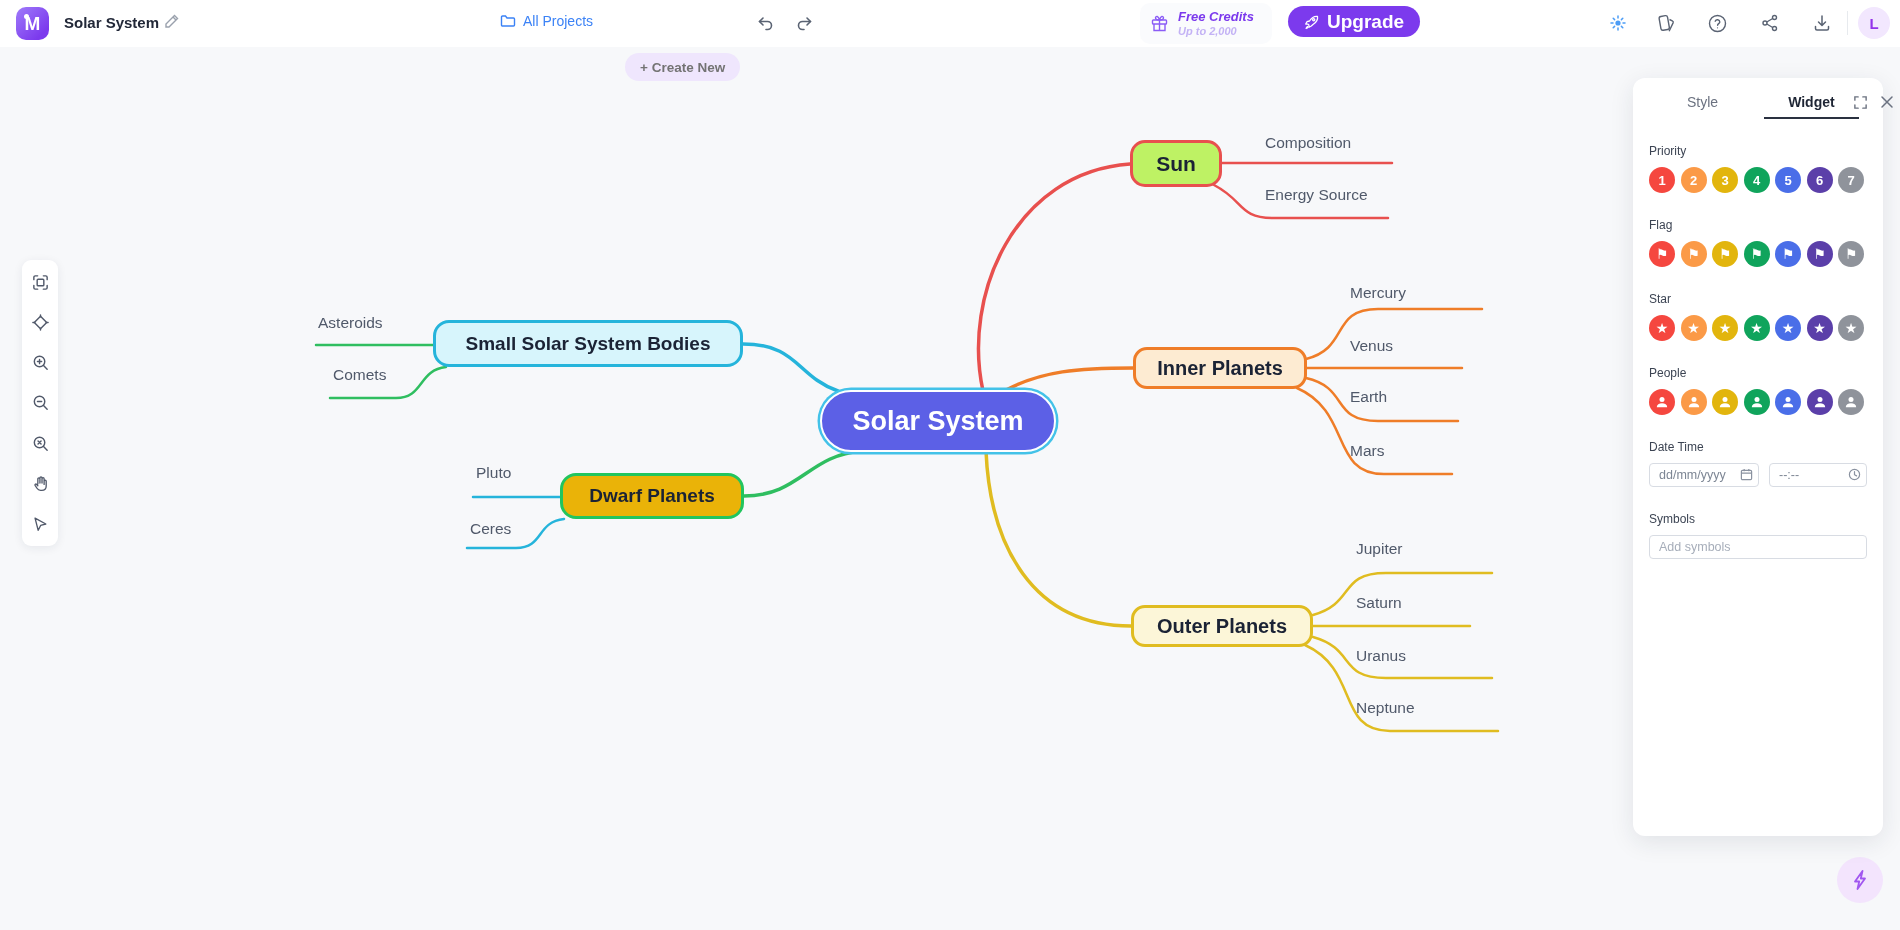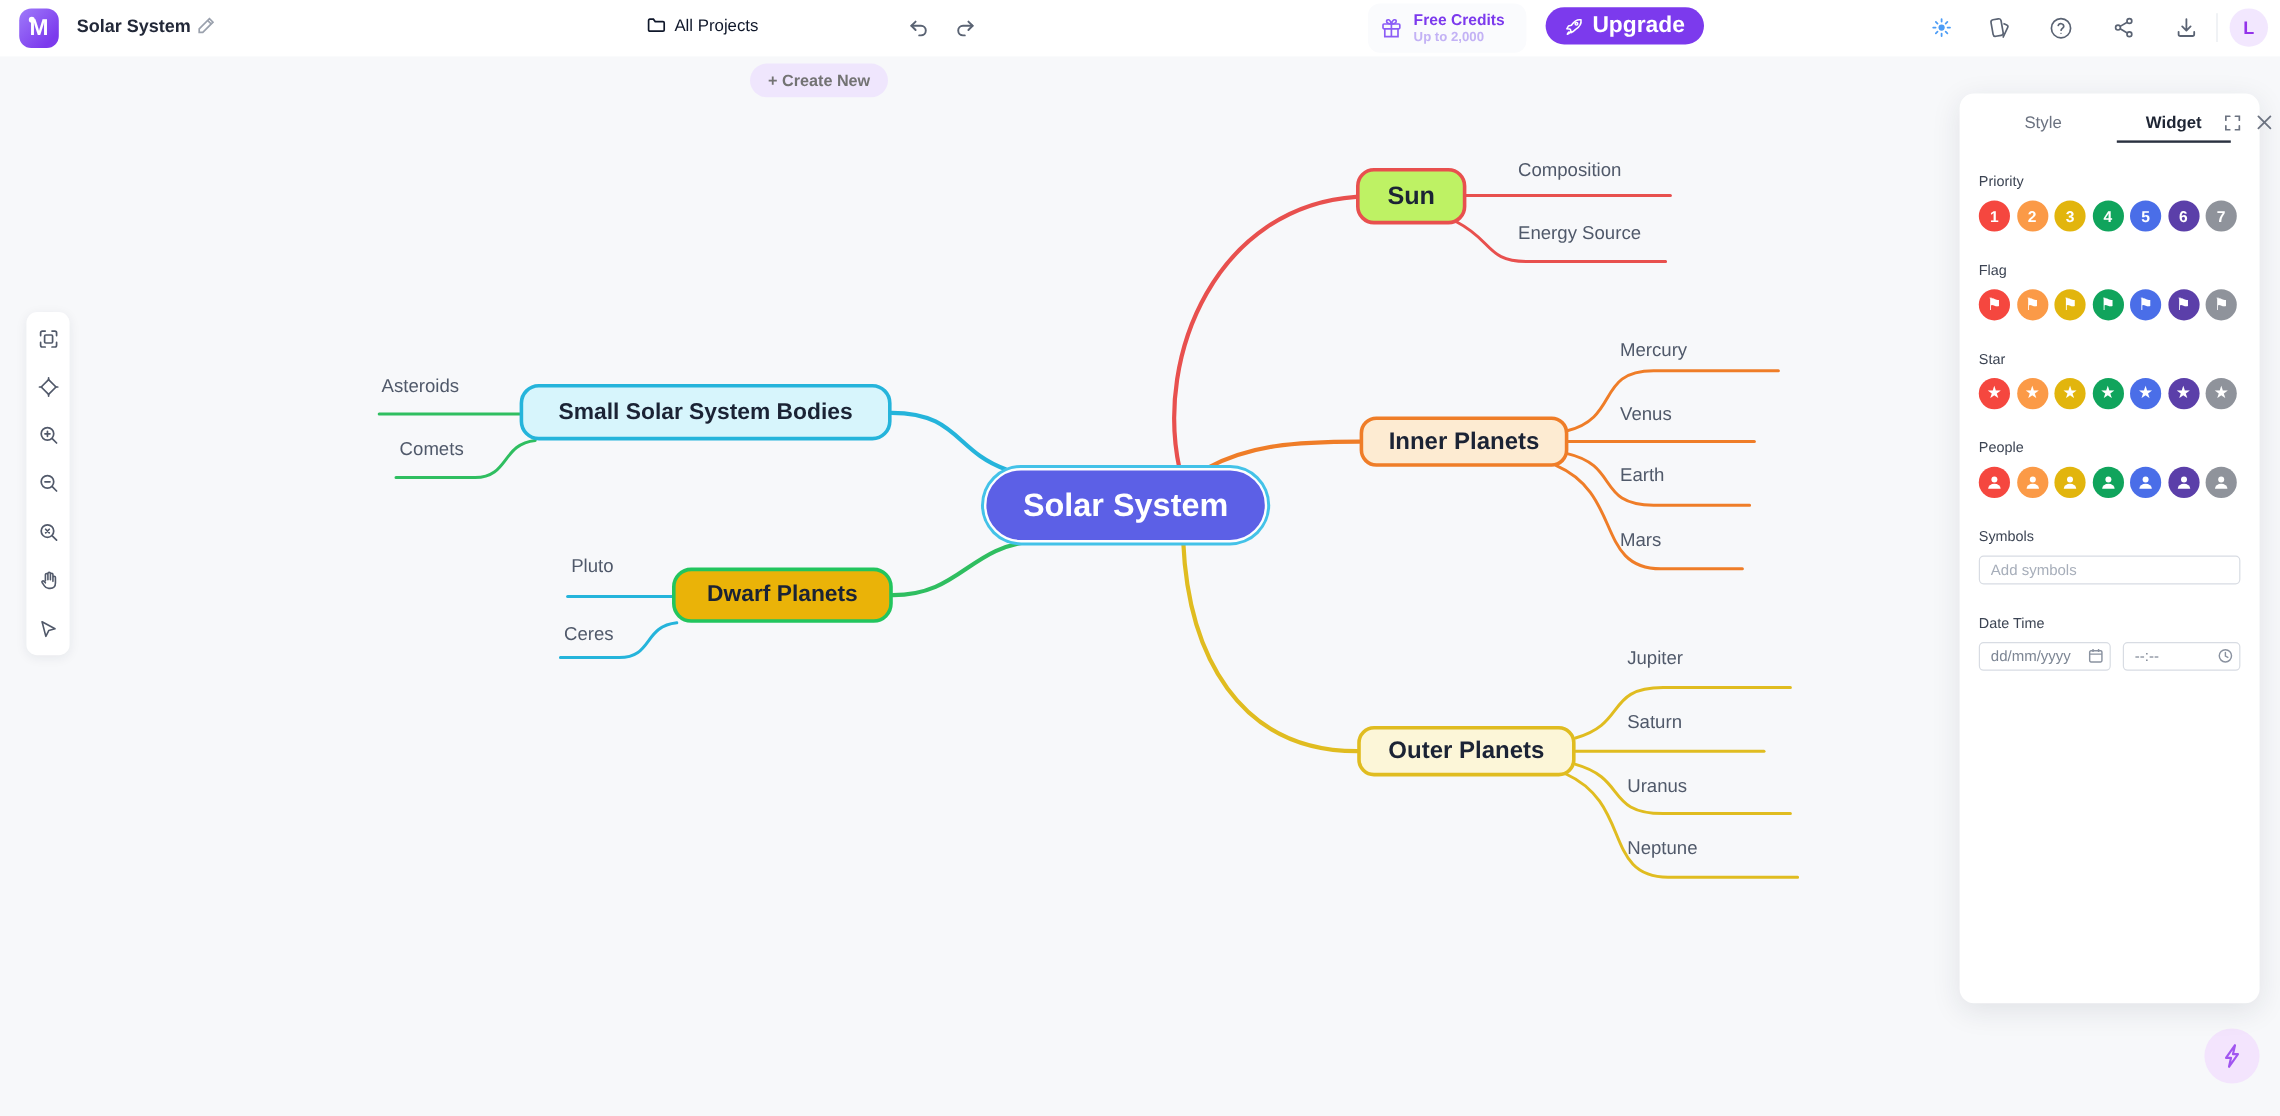--- a/index.html
+++ b/index.html
@@ -9,28 +9,28 @@
   
   .topbar { position:absolute; left:0; top:0; width:1900px; height:47px; background:#FFFFFF;
     display:flex; align-items:center; z-index:40; }
   .logo { position:absolute; left:16px; top:7px; width:33px; height:33px; border-radius:10px;
     background:linear-gradient(135deg,#9F7BFA 0%,#7C3AED 80%); display:flex; align-items:center;
     justify-content:center; color:#fff; font-weight:bold; font-size:19px; }
   .logo .dot { position:absolute; left:8px; top:7px; width:5px; height:5px; border-radius:50%; background:#fff; }
   .doc-title { position:absolute; left:64px; top:14px; font-size:15px; font-weight:bold; color:#222838; }
   .pencil { position:absolute; left:164px; top:13px; color:#9AA1AD; }
   .all-projects { position:absolute; left:500px; top:13px; display:flex; align-items:center; gap:7px;
-    color:#0f172a; font-size:14px; font-weight:500; cursor:pointer;margin-left:39px; }
+    color:#3b82f6; font-size:14px; font-weight:500; cursor:pointer; }
   .create-new { position:absolute; left:625px; top:9px; height:28px; padding:0 15px; border-radius:14px;
     background:#EFE6FD; color:#737373; font-size:13.5px; font-weight:600; display:flex; align-items:center; cursor:pointer; border:none;margin-top:44px; }
   .undo { position:absolute; left:752px; top:13px; color:#5A6472; }
   .redo { position:absolute; left:792px; top:13px; color:#C7CCD5; }
   .free-credits { position:absolute; left:1140px; top:3px; width:132px; height:41px; border-radius:10px;
     background:#FAFBFD; display:flex; align-items:center; padding:0 10px; gap:9px; cursor:pointer; }
-  .fc-text { display:flex; flex-direction:column; line-height:1.25; }
+  .fc-text { display:flex; flex-direction:column; line-height:1.25;font-style:italic; }
   .fc-title { color:#7C3AED; font-size:13px; font-weight:bold; }
   .fc-sub { color:#C3B2F5; font-size:11px; font-weight:600; }
   .upgrade { position:absolute; left:1288px; top:6px; height:31px; padding:0 16px; border-radius:16px;
     background:#7C3AED; color:#fff; font-size:19px; font-weight:bold; display:flex; align-items:center;
     gap:7px; border:none; cursor:pointer; }
   .tb-icon { position:absolute; top:10px; width:26px; height:26px; display:flex; align-items:center;
     justify-content:center; color:#5A6373; cursor:pointer; }
   .tb-divider { position:absolute; left:1847px; top:11px; width:1px; height:24px; background:#E7EAEE; }
   .avatar { position:absolute; left:1858px; top:7px; width:32px; height:32px; border-radius:50%;
     background:#F2E7FE; color:#9333EA; font-weight:bold; font-size:15px; display:flex;
@@ -429,25 +429,20 @@
       <span class="badge bg-gray">
           <svg width="14" height="14" viewBox="0 0 14 14" fill="#fff">
             <circle cx="7" cy="4.6" r="2.5"></circle>
             <path d="M1.8 12.2a5.2 4 0 0 1 10.4 0z"></path>
           </svg>
         </span>
     </div>
   </div>
 
   <div class="section">
-    <div class="sec-label">Symbols</div>
-    <input class="sym-input" type="text" placeholder="Add symbols" style="">
-  </div>
-
-  <div class="section">
     <div class="sec-label">Date Time</div>
     <div class="dt-row">
       <span class="dt-box">
         <input id="date-input" type="text" placeholder="dd/mm/yyyy" style="">
         <span class="dt-ic">
           <svg width="13" height="13" viewBox="0 0 14 14" fill="none" stroke="currentColor" stroke-width="1.3">
             <rect x="1.5" y="2.5" width="11" height="10" rx="1.2"></rect>
               <path d="M1.5 5.5h11M4.5 1v2.5M9.5 1v2.5"></path>
           </svg>
         </span>
@@ -456,19 +451,24 @@
         <input id="time-input" type="text" placeholder="--:--" style="">
         <span class="dt-ic">
           <svg width="13" height="13" viewBox="0 0 14 14" fill="none" stroke="currentColor" stroke-width="1.3" stroke-linecap="round">
             <circle cx="7" cy="7" r="5.5"></circle>
               <path d="M7 4v3.2l2.2 1.3"></path>
           </svg>
         </span>
       </span>
     </div>
   </div>
+
+  <div class="section">
+    <div class="sec-label">Symbols</div>
+    <input class="sym-input" type="text" placeholder="Add symbols" style="">
+  </div>
 </div>
 
 <div class="fab">
   <svg width="24" height="24" viewBox="0 0 24 24" fill="none" stroke="#A156F0" stroke-width="1.8" stroke-linejoin="round">
     <path d="M14.5 3 7 13.5h4.2L9.5 21l7.5-10.5h-4.2z"></path>
   </svg>
 </div>
 
 </body></html>

